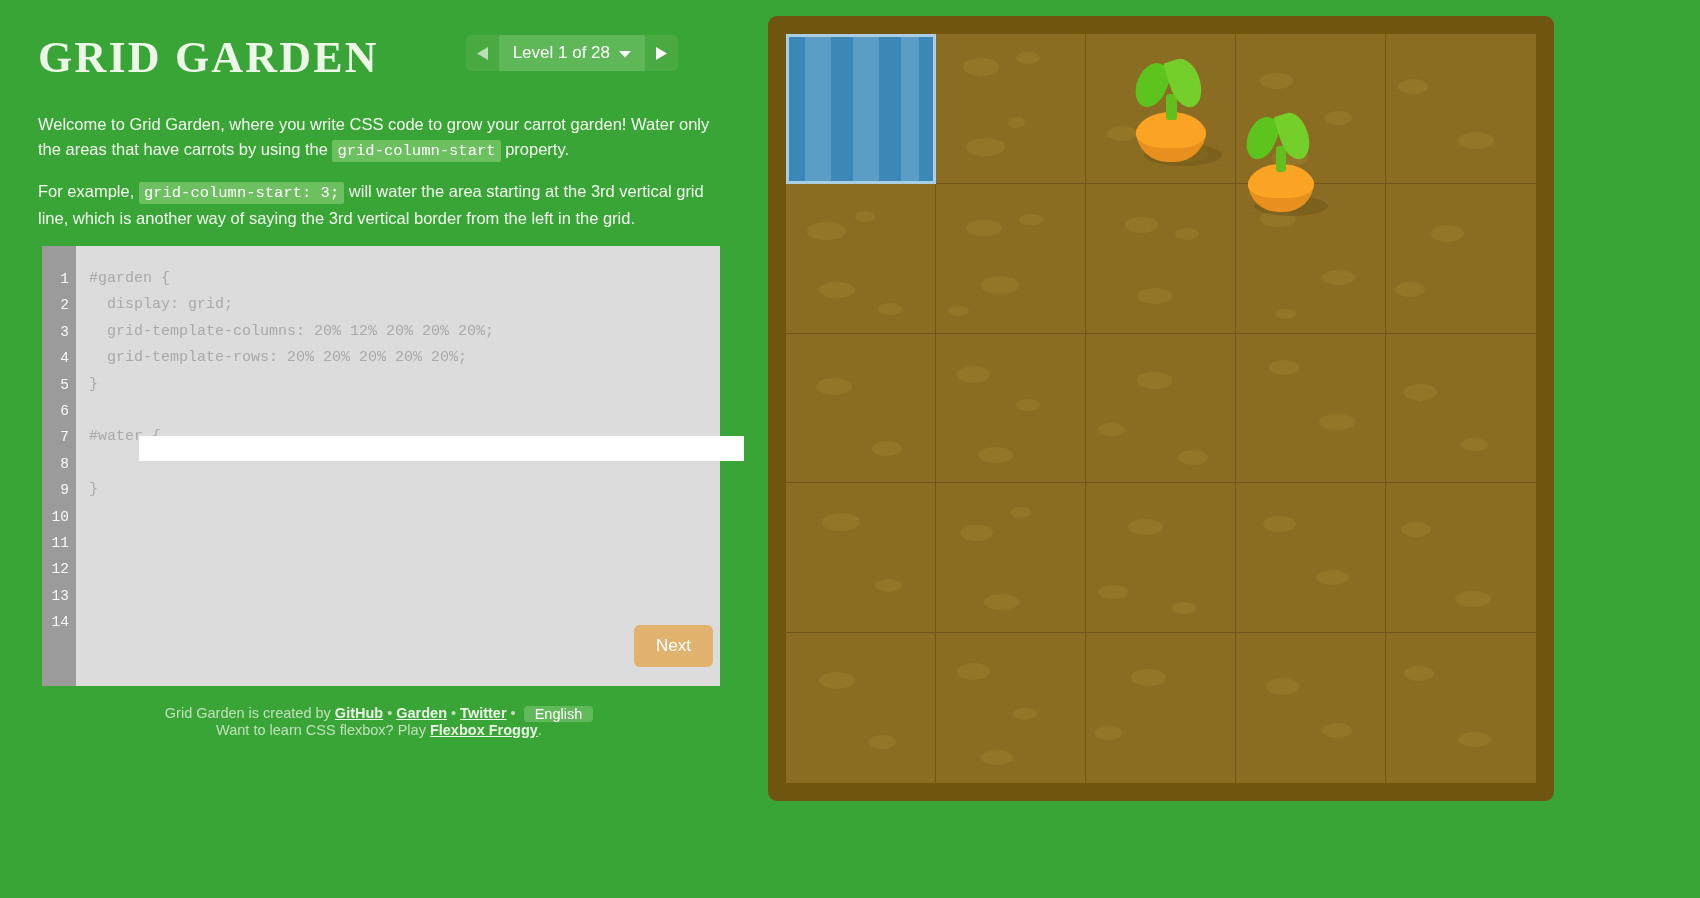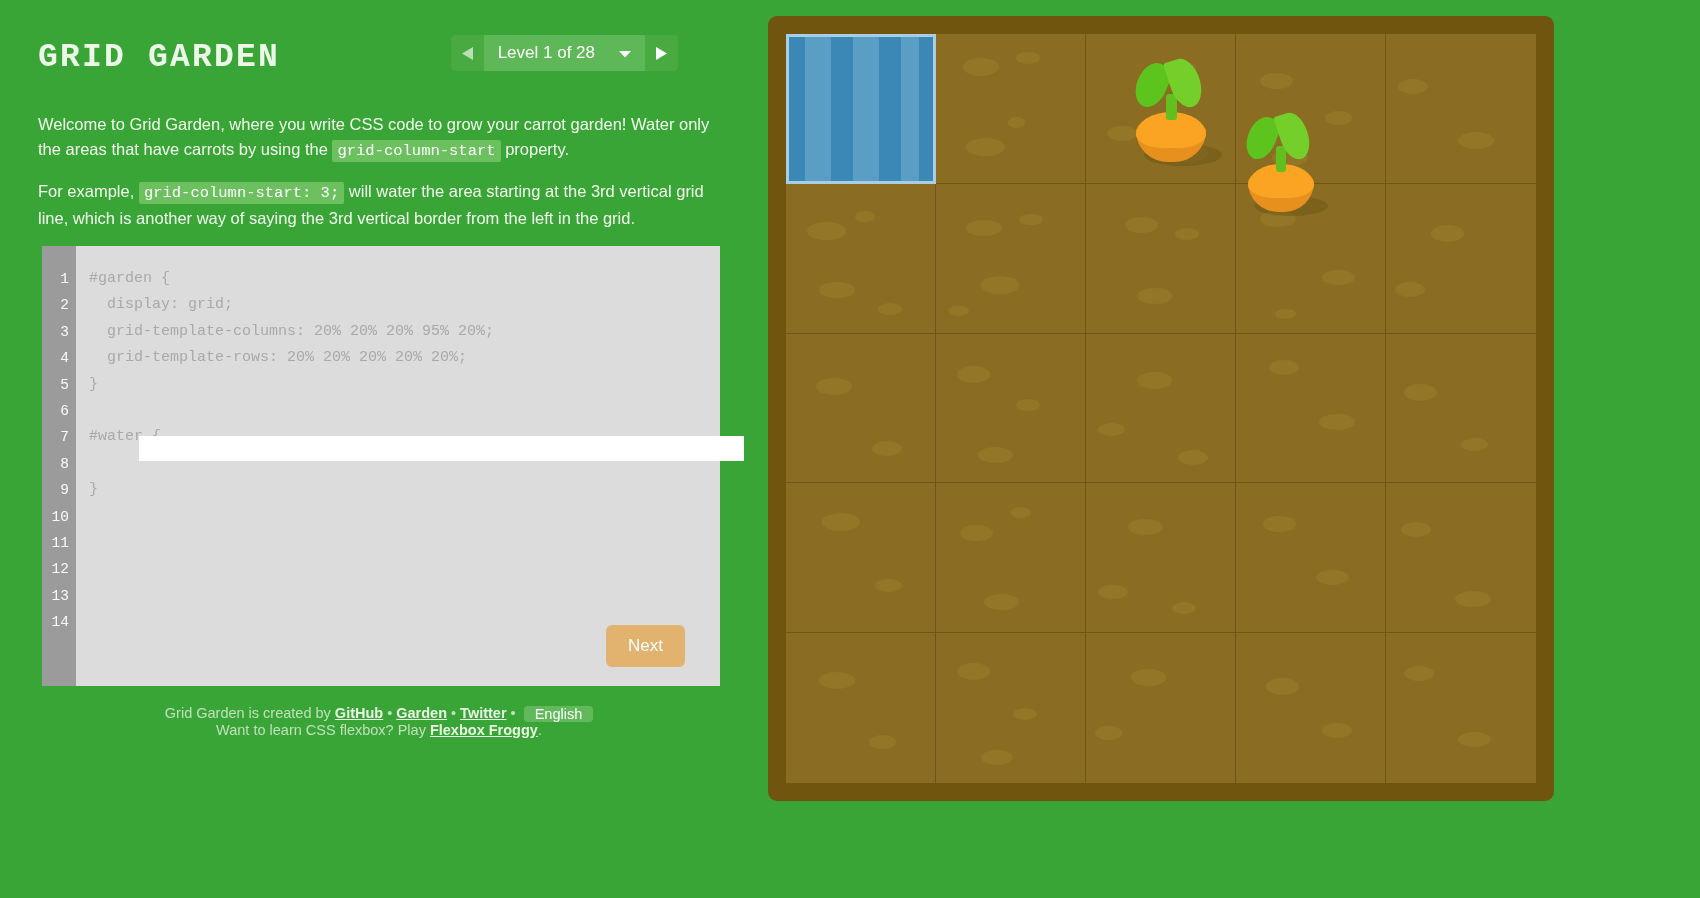--- a/index.html
+++ b/index.html
@@ -19,27 +19,27 @@
     width: 800px; height: 898px;
     padding: 26px 30px 0 38px;
   }
 
   
   .header-row {
     position: relative;
     height: 72px;
   }
   #page-title {
-    font-size: 33px;
+    font-size: 44px;
     letter-spacing: 2.2px;
     font-weight: 700;
     color: #edf7e8;
     text-transform: uppercase;
     line-height: 64px;
-    font-family: Liberation Mono, monospace;
+    font-family: Liberation Serif, serif;
   }
 
   
   #level-selector {
     position: absolute;
     right: 92px; top: 9px;
     display: flex;
     align-items: stretch;
     height: 36px;
     border-radius: 5px;
@@ -54,21 +54,21 @@
     background: #49aa42;
     cursor: pointer;
   }
   .lvl-arrow svg { display: block; }
   #level-display {
     min-width: 140px;
     background: #5fb857;
     display: flex;
     align-items: center;
     justify-content: center;
-    gap: 24px;
+    gap: 9px;
     padding: 4px 14px;
     cursor: pointer;
   }
   #level-label {
     color: #fdfefd;
     font-size: 17px;
     white-space: nowrap;
   }
 
   
@@ -135,21 +135,21 @@
     background: #ffffff;
     border: none;
     outline: none;
     font-family: "Liberation Mono", monospace;
     font-size: 15px;
     color: #555;
     padding: 0 6px;
   }
   #next-button {
     position: absolute;
-    right: 35px; bottom: 19px;
+    right: 7px; bottom: 19px;
     background: #e2b36e;
     color: #ffffff;
     border: none;
     border-radius: 6px;
     font-size: 17px;
     padding: 11px 22px;
     cursor: pointer;
     font-family: "Liberation Sans", sans-serif;
   }
 
@@ -320,21 +320,21 @@
         <div class="ln">10</div>
         <div class="ln">11</div>
         <div class="ln">12</div>
         <div class="ln">13</div>
         <div class="ln">14</div>
       </div>
 
       <div id="code-area">
         <div class="cl">#garden {</div>
         <div class="cl">  display: grid;</div>
-        <div class="cl">  grid-template-columns: 20% 20% 20% 95% 20%;</div>
+        <div class="cl">  grid-template-columns: 20% 12% 20% 20% 20%;</div>
         <div class="cl">  grid-template-rows: 20% 20% 20% 20% 20%;</div>
         <div class="cl">}</div>
         <div class="cl">&nbsp;</div>
         <div class="cl">#water {</div>
         <div class="cl">&nbsp;</div>
         <div class="cl">}</div>
 
         <input id="css-input" type="text" value="" style="">
 
         <button id="next-button">Next</button>

